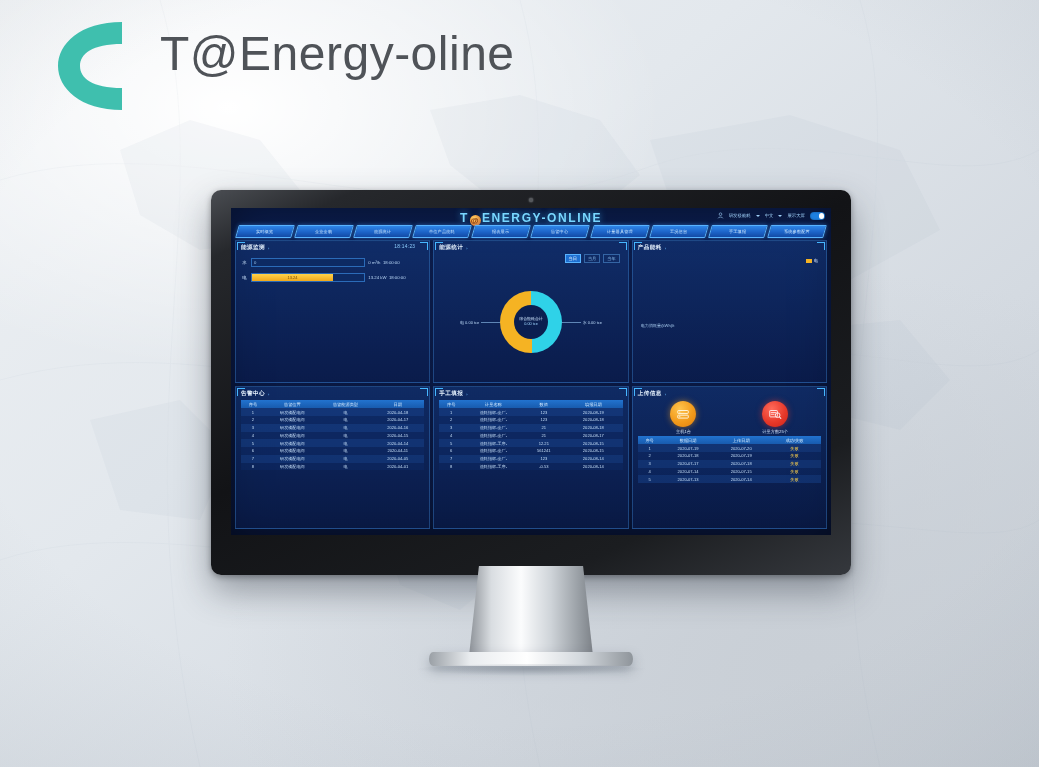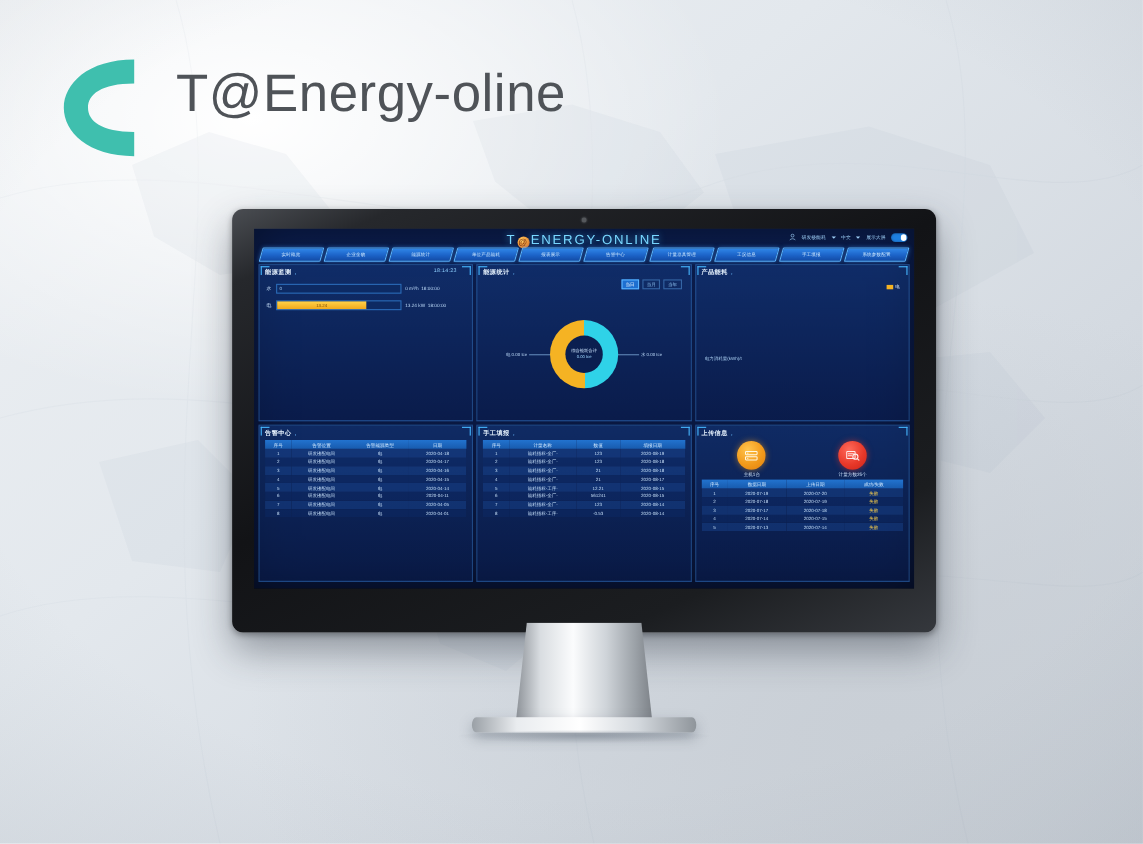--- a/index.html
+++ b/index.html
@@ -11,21 +11,21 @@
       radial-gradient(ellipse 900px 600px at 78% 86%, #c9cfd6 0%, rgba(201,207,214,0) 65%),
       linear-gradient(140deg,#eef1f4 0%,#e3e8ed 38%,#d4dae1 70%,#c2c9d1 100%);
   }
   
   .worldmap{position:absolute;inset:0;opacity:.13;pointer-events:none;}
   .worldmap svg{width:100%;height:100%;}
   .vignette{position:absolute;inset:0;pointer-events:none;
     background:radial-gradient(ellipse 120% 110% at 50% 45%, rgba(255,255,255,0) 45%, rgba(120,132,145,.30) 100%);}
 
   
-  .headline{position:absolute;left:52px;top:40px;width:560px;height:130px;}
+  .headline{position:absolute;left:52px;top:8px;width:560px;height:130px;}
   .logo-c{position:absolute;left:0;top:6px;width:74px;height:104px;}
   .brand-en{position:absolute;left:108px;top:22px;font-size:48px;color:#4f5358;
     letter-spacing:.5px;line-height:1;white-space:nowrap;font-weight:400;}
   .brand-cn{position:absolute;left:108px;top:84px;font-size:45px;color:#2aada0;
     font-weight:bold;letter-spacing:3px;line-height:1;white-space:nowrap;}
 
   
   .monitor{position:absolute;left:211px;top:190px;width:640px;height:385px;}
   .bezel{position:absolute;inset:0;border-radius:10px;
     background:linear-gradient(155deg,#4a4d52 0%,#26282c 10%,#121316 45%,#1b1d20 80%,#35383d 100%);
@@ -43,21 +43,21 @@
     border-radius:4px/7px;
     background:linear-gradient(90deg,#9aa0a6 0%,#e9ecef 20%,#ffffff 48%,#d4d9de 74%,#8f959b 100%);
     box-shadow:0 5px 12px rgba(70,80,95,.35);}
   .base-shadow{position:absolute;left:50%;top:474px;margin-left:-118px;width:236px;height:12px;
     border-radius:50%;background:radial-gradient(ellipse at 50% 40%,rgba(90,100,115,.30),rgba(90,100,115,0) 70%);}
 
   
   .dash{position:absolute;inset:0;color:#cfe2ff;font-size:5px;}
   .topbar{position:relative;height:17px;}
   .sys-title{position:absolute;left:50%;top:3px;transform:translateX(-50%);
-    font-size:12px;font-weight:normal;letter-spacing:1.6px;color:#79d8ff;
+    font-size:12px;font-weight:bold;letter-spacing:1.6px;color:#79d8ff;
     text-shadow:0 0 7px rgba(64,186,255,.85);white-space:nowrap;}
   .sys-title .at{display:inline-block;width:11px;height:11px;border-radius:50%;
     background:radial-gradient(circle at 38% 32%,#ffd36b,#f0892a 60%,#d4561a 100%);
     color:#7a2b06;font-size:8px;line-height:11px;text-align:center;vertical-align:-1px;
     margin:0 1px;text-shadow:none;}
   .userbox{position:absolute;right:6px;top:4px;display:flex;align-items:center;gap:5px;
     font-size:4.4px;color:#9fd0f7;}
   .user-ico{width:7px;height:7px;}
   .caret{width:0;height:0;border-left:2px solid transparent;border-right:2px solid transparent;
     border-top:2.6px solid #9fd0f7;display:inline-block;}

